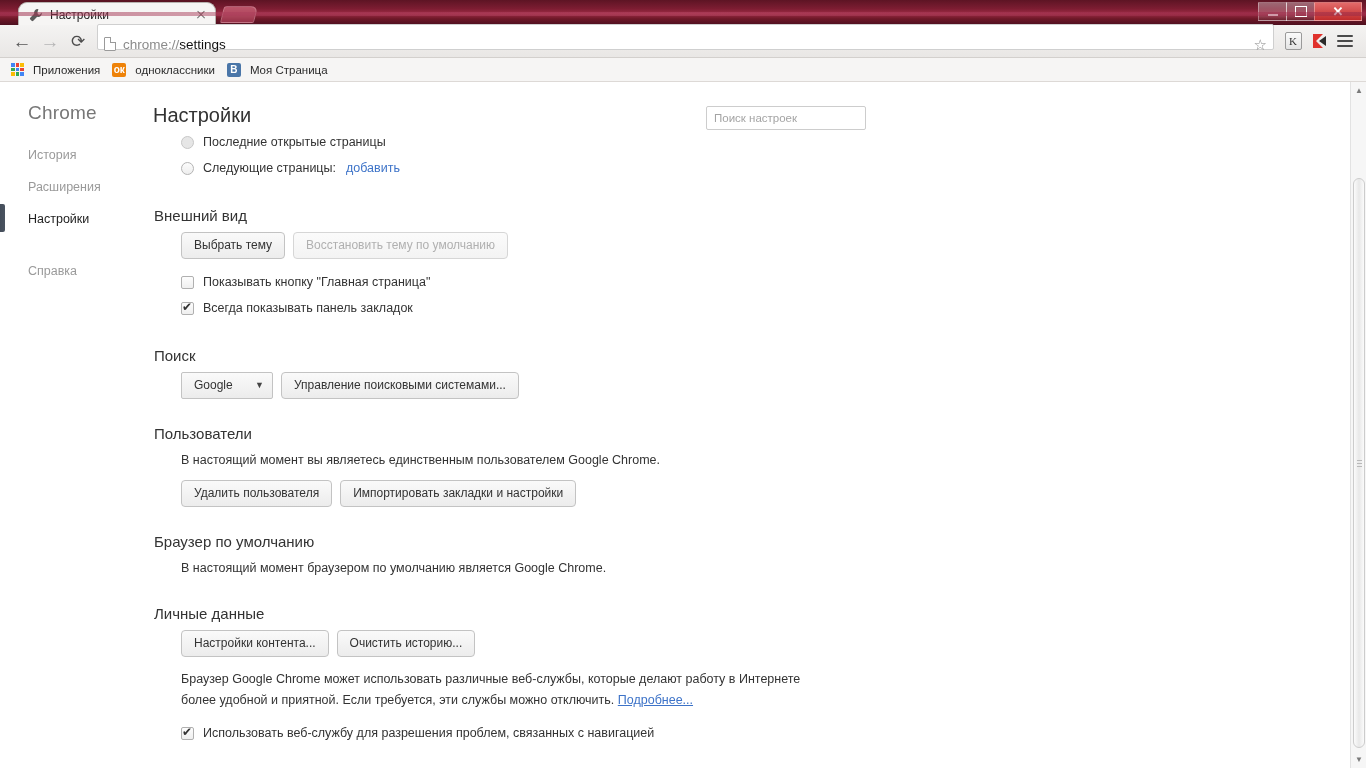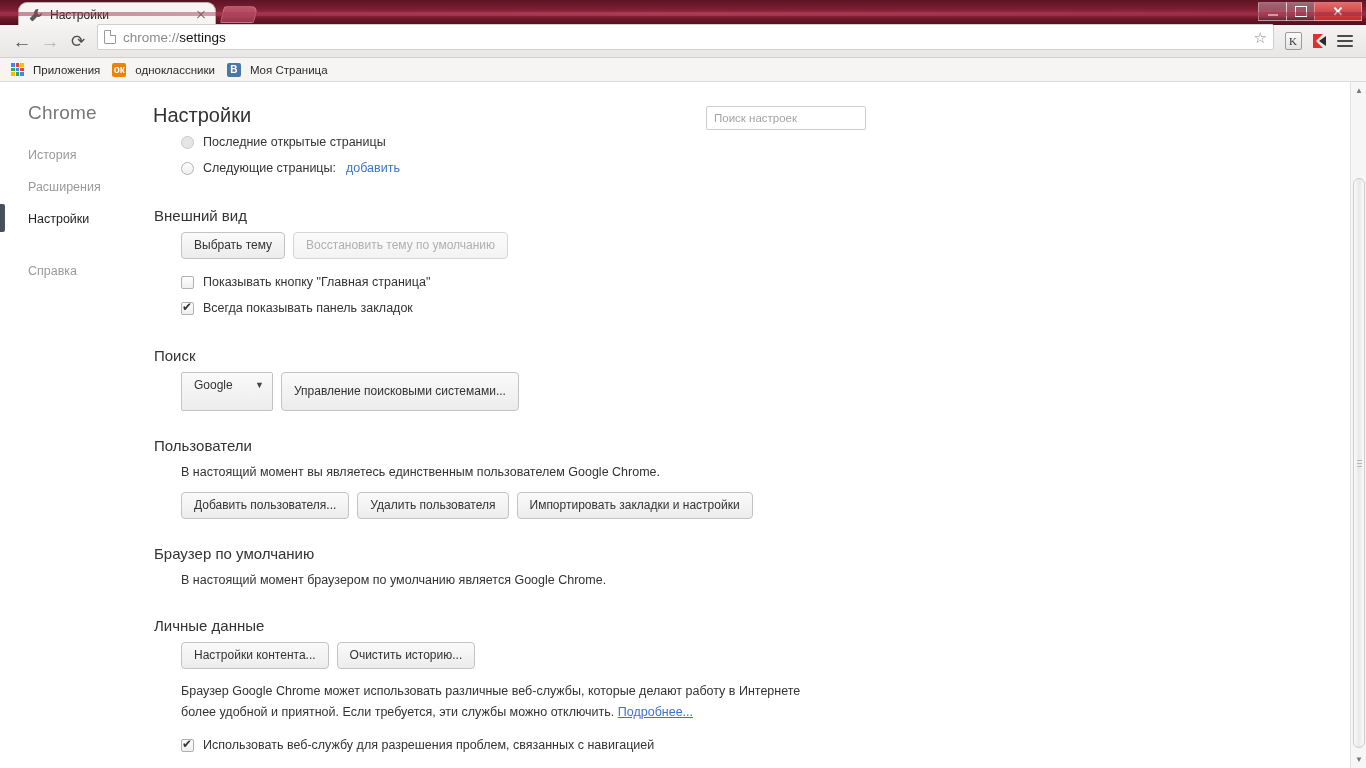--- a/index.html
+++ b/index.html
@@ -73,21 +73,21 @@
     display: flex; align-items: center; padding: 0 8px;
   }
   .navbtn { width: 28px; height: 28px; display:flex; align-items:center; justify-content:center; }
   .arrow-ico { font-size: 19px; color: #555; line-height: 1; }
   .arrow-ico.dim { color: #b5b5b5; }
   .reload-ico { font-size: 17px; color: #4d4d4d; line-height: 1; }
 
   .omnibox {
     flex: 1; height: 24px; margin: 0 6px 8px 5px;
     background: #fff; border: 1px solid #cfcfcf; border-radius: 2px;
-    display: flex; align-items: center; padding: 12px 6px;
+    display: flex; padding: 12px 6px;
     position: relative;
   }
   .page-ico {
     width: 12px; height: 14px; border: 1px solid #9a9a9a; background: #fff;
     position: relative; flex: 0 0 12px; border-radius: 1px;
   }
   .page-ico::after{
     content:""; position:absolute; right:-1px; top:-1px; width:5px; height:5px;
     background:#fff; border-left:1px solid #9a9a9a; border-bottom:1px solid #9a9a9a;
   }
@@ -176,21 +176,21 @@
   .btnrow { display: flex; gap: 8px; margin-left: 28px; }
   .btn {
     font-family: "Liberation Sans", sans-serif;
     font-size: 12px; color: #333; padding: 5px 12px;
     background: linear-gradient(to bottom,#fafafa,#ececec);
     border: 1px solid #c3c3c3; border-radius: 4px;
     white-space: nowrap; line-height: 15px;
   }
   .btn.disabled { color: #b0b0b0; border-color: #d6d6d6; background: linear-gradient(to bottom,#fbfbfb,#f3f3f3); }
   .select {
-    font-size: 12px; color: #333; padding: 5px 8px 17px 12px;
+    font-size: 12px; color: #333; padding: 5px 8px 5px 12px;
     background: linear-gradient(to bottom,#fafafa,#ececec);
     border: 1px solid #c3c3c3; border-radius: 2px;
     display: flex; align-items: center; justify-content: space-between; width: 92px;
     line-height: 15px;
     text-align: right;
   }
   .caret { font-size: 9px; color: #444; margin-left: 10px; }
 
   
   .scrollbar {
@@ -354,21 +354,20 @@
           <div class="select">
             <span>Google</span>
             <span class="caret">▼</span>
           </div>
           <button class="btn">Управление поисковыми системами...</button>
         </div>
 
         <div class="section-h">Пользователи</div>
         <div class="desc">В настоящий момент вы являетесь единственным пользователем Google Chrome.</div>
         <div class="btnrow">
-          <button class="btn">Добавить пользователя...</button>
           <button class="btn">Удалить пользователя</button>
           <button class="btn">Импортировать закладки и настройки</button>
         </div>
 
         <div class="section-h">Браузер по умолчанию</div>
         <div class="desc">В настоящий момент браузером по умолчанию является Google Chrome.</div>
 
         <div class="section-h">Личные данные</div>
         <div class="btnrow">
           <button class="btn">Настройки контента...</button>

